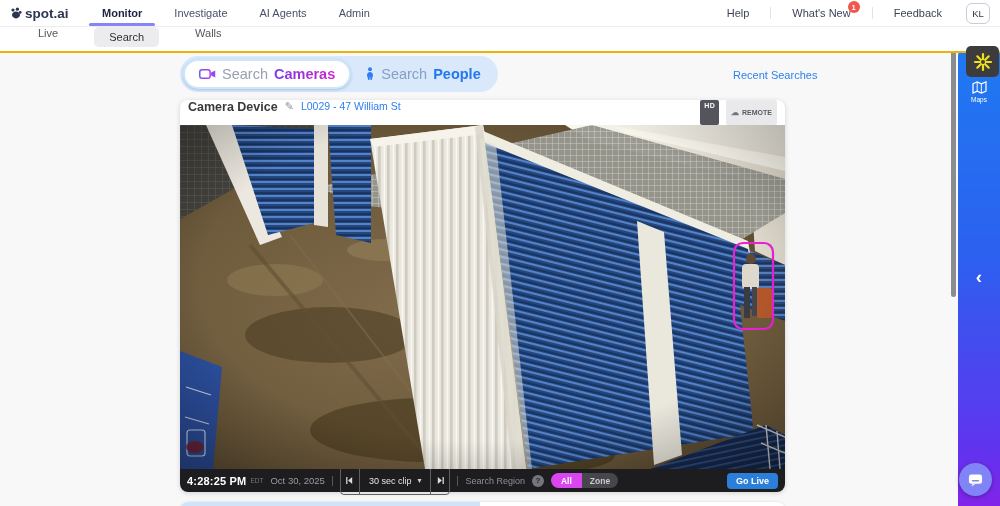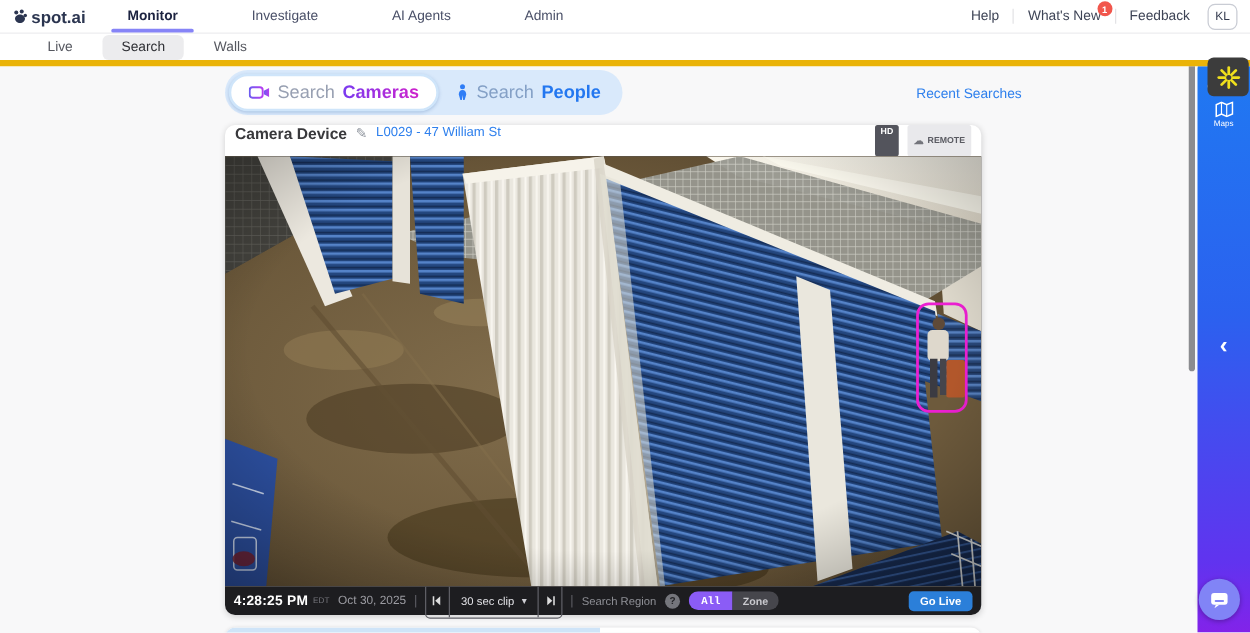--- a/index.html
+++ b/index.html
@@ -4,40 +4,40 @@
 <style>
   * { margin:0; padding:0; box-sizing:border-box; }
   html,body { width:1000px; height:506px; overflow:hidden; }
   body { position:relative; background:#f8f8f9; font-family:"Liberation Sans", sans-serif; }
 
   
   .topnav { position:absolute; top:0; left:0; width:1000px; height:27px; background:#fff;
     border-bottom:1px solid #ededef; display:flex; align-items:center; padding:0 10px; z-index:6; }
   .logo { display:flex; align-items:center; gap:3px; font-size:13.5px; font-weight:600;
     color:#2b3550; width:64px; cursor:pointer; }
-  .main-tabs { display:flex; margin-left:12px; height:100%;gap:27px; }
+  .main-tabs { display:flex; margin-left:12px; height:100%; }
   .tab { padding:0 16px; display:flex; align-items:center; font-size:11px; color:#4a5068;
     position:relative; cursor:pointer; }
   .tab.active { font-weight:700; color:#1c2340; }
   .tab.active::after { content:""; position:absolute; left:3px; right:3px; bottom:0; height:3px;
     border-radius:2px; background:#8684f7; }
-  .topnav-right { margin-left:auto; display:flex; align-items:center; gap:11px; font-size:11px; color:#3e4456; }
+  .topnav-right { margin-left:auto; display:flex; align-items:center; gap:21px; font-size:11px; color:#3e4456; }
   .vdiv { width:1px; height:12px; background:#e3e3e6; }
   .tn-link { cursor:pointer; }
   .whatsnew { position:relative; }
   .badge { position:absolute; top:-6px; right:-9px; min-width:12px; height:12px; border-radius:7px;
     background:#f1564c; color:#fff; font-size:7.5px; font-weight:700; display:flex;
     align-items:center; justify-content:center; padding:0 3px; }
   .avatar { width:24px; height:21px; border:1px solid #c9ccd4; border-radius:6px; display:flex;
     align-items:center; justify-content:center; font-size:9.5px; font-weight:400; color:#333a4e;
     margin-left:3px; cursor:pointer; }
 
   
   .subnav { position:absolute; top:27px; left:0; width:1000px; height:26px; background:#fff;
-    border-bottom:5px solid #eab308; display:flex; align-items:center; gap:24px;
+    border-bottom:2px solid #eab308; display:flex; align-items:flex-start; gap:36px;
     padding-left:38px; font-size:11px; color:#55575f; z-index:4; }
   .sn-item { cursor:pointer; }
   .sn-pill { background:#ececee; border-radius:5px; padding:4px 15px; color:#2e2f34; font-weight:500; }
 
   
   .search-switch { position:absolute; top:56px; left:180px; height:36px; background:#d9e9fb;
     border-radius:19px; padding:3px; display:flex; align-items:center; z-index:1; }
   .switch-opt { display:flex; align-items:center; gap:6px; padding:0 14px; height:30px;
     border-radius:15px; font-size:14.5px; cursor:pointer; }
   .switch-opt.active { background:#fff; border:2px solid #cfe5fa;
@@ -79,21 +79,21 @@
   .clip-btn.first { border-right:1px solid #5e5e64; }
   .clip-btn.last { border-left:1px solid #5e5e64; }
   .clip-label { padding:0 9px; font-size:9px; color:#e4e4e8; display:flex; align-items:center;
     gap:6px; cursor:pointer; }
   .caret { font-size:8px; color:#cfcfd4; }
   .region-label { font-size:9px; color:#8f9096; }
   .qmark { width:12px; height:12px; border-radius:50%; background:#75767c; color:#26262a;
     font-size:8px; font-weight:700; display:flex; align-items:center; justify-content:center; cursor:pointer; }
   .region-toggle { display:flex; height:15px; border-radius:8px; overflow:hidden; font-size:8.5px;
     font-weight:700; cursor:pointer; }
-  .rt-all { background:#8b5cf6; color:#fff; padding:0 10px; display:flex; align-items:center;font-family:Liberation Mono, monospace; }
+  .rt-all { background:#d946ef; color:#fff; padding:0 10px; display:flex; align-items:center; }
   .rt-zone { background:#46464c; color:#c9c9ce; padding:0 8px; display:flex; align-items:center; }
   .golive { margin-left:auto; background:#2b7fd9; color:#fff; font-size:9px; font-weight:600;
     padding:3px 9px; border-radius:4px; cursor:pointer; }
 
   
   .bottom-card { position:absolute; top:502px; left:180px; width:605px; height:12px; background:#fff;
     border-radius:8px 8px 0 0; box-shadow:0 0 3px rgba(0,0,0,.12); overflow:hidden; z-index:1; }
   .bc-blue { position:absolute; left:0; top:0; width:300px; height:100%; background:#cfe4f8;
     border-radius:8px 0 0 0; }
 

